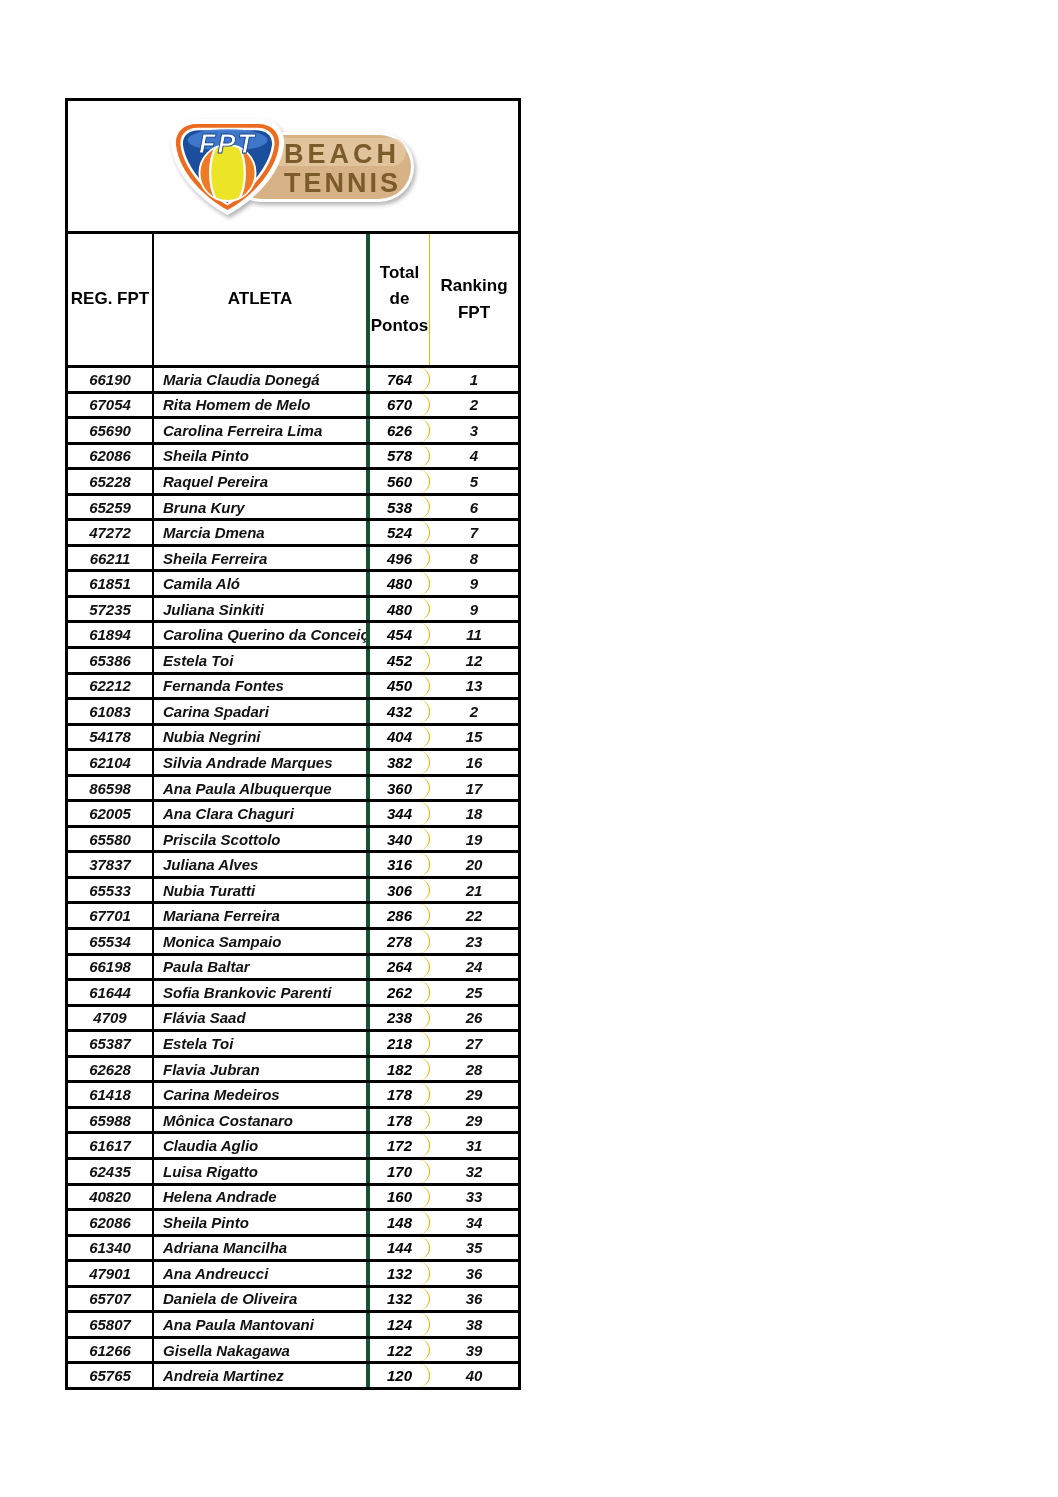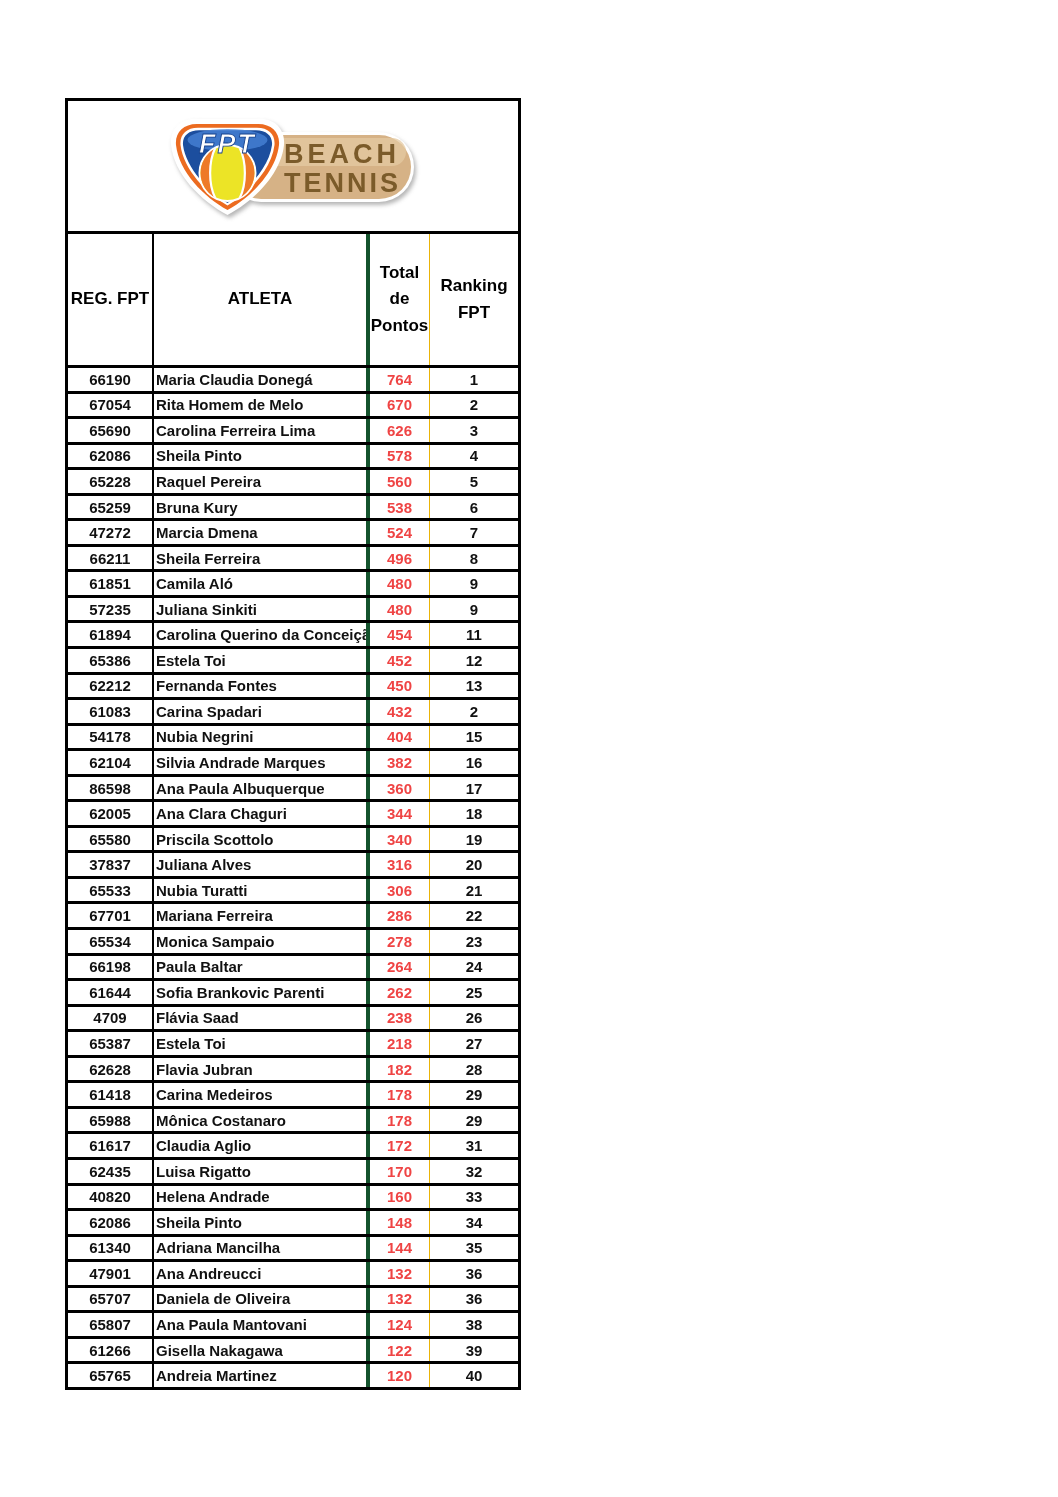--- a/index.html
+++ b/index.html
@@ -58,42 +58,43 @@
   .body-rows {
     flex: 1;
     display: flex;
     flex-direction: column;
   }
   .row {
     flex: 1 0 0;
     display: flex;
     border-bottom: 3px solid #000000;
     box-sizing: border-box;
+    font-style: italic;
   }
   .row:last-child { border-bottom: none; }
   .cell {
     display: flex;
     align-items: center;
     justify-content: center;
     font-weight: bold;
     font-size: 15px;
     color: #111111;
     box-sizing: border-box;
     white-space: nowrap;
     overflow: hidden;
   }
   .col-reg  { width: 86px;  flex: none; border-right: 2px solid #000000; }
   .col-name { width: 216px; flex: none; border-right: 4px solid #14532d; }
   .col-pts  { width: 60px;  flex: none; border-right: 1px solid #eab308; }
   .col-rank { flex: 1; border-radius: 8px; }
   .cell.col-name {
     justify-content: flex-start;
-    padding-left: 2px;
-  }
-  .cell.col-pts { color: #ef4444; }
+    padding-left: 9px;
+  }
+  .cell.col-pts { color: #000000; border-radius: 11px; }
 </style>
 </head>
 <body>
 
 <div class="page">
   <div class="ranking-table">
 
     <div class="logo-cell">
       <svg class="logo-svg" width="250" height="100" viewBox="0 0 250 100" xmlns="http://www.w3.org/2000/svg">
 

